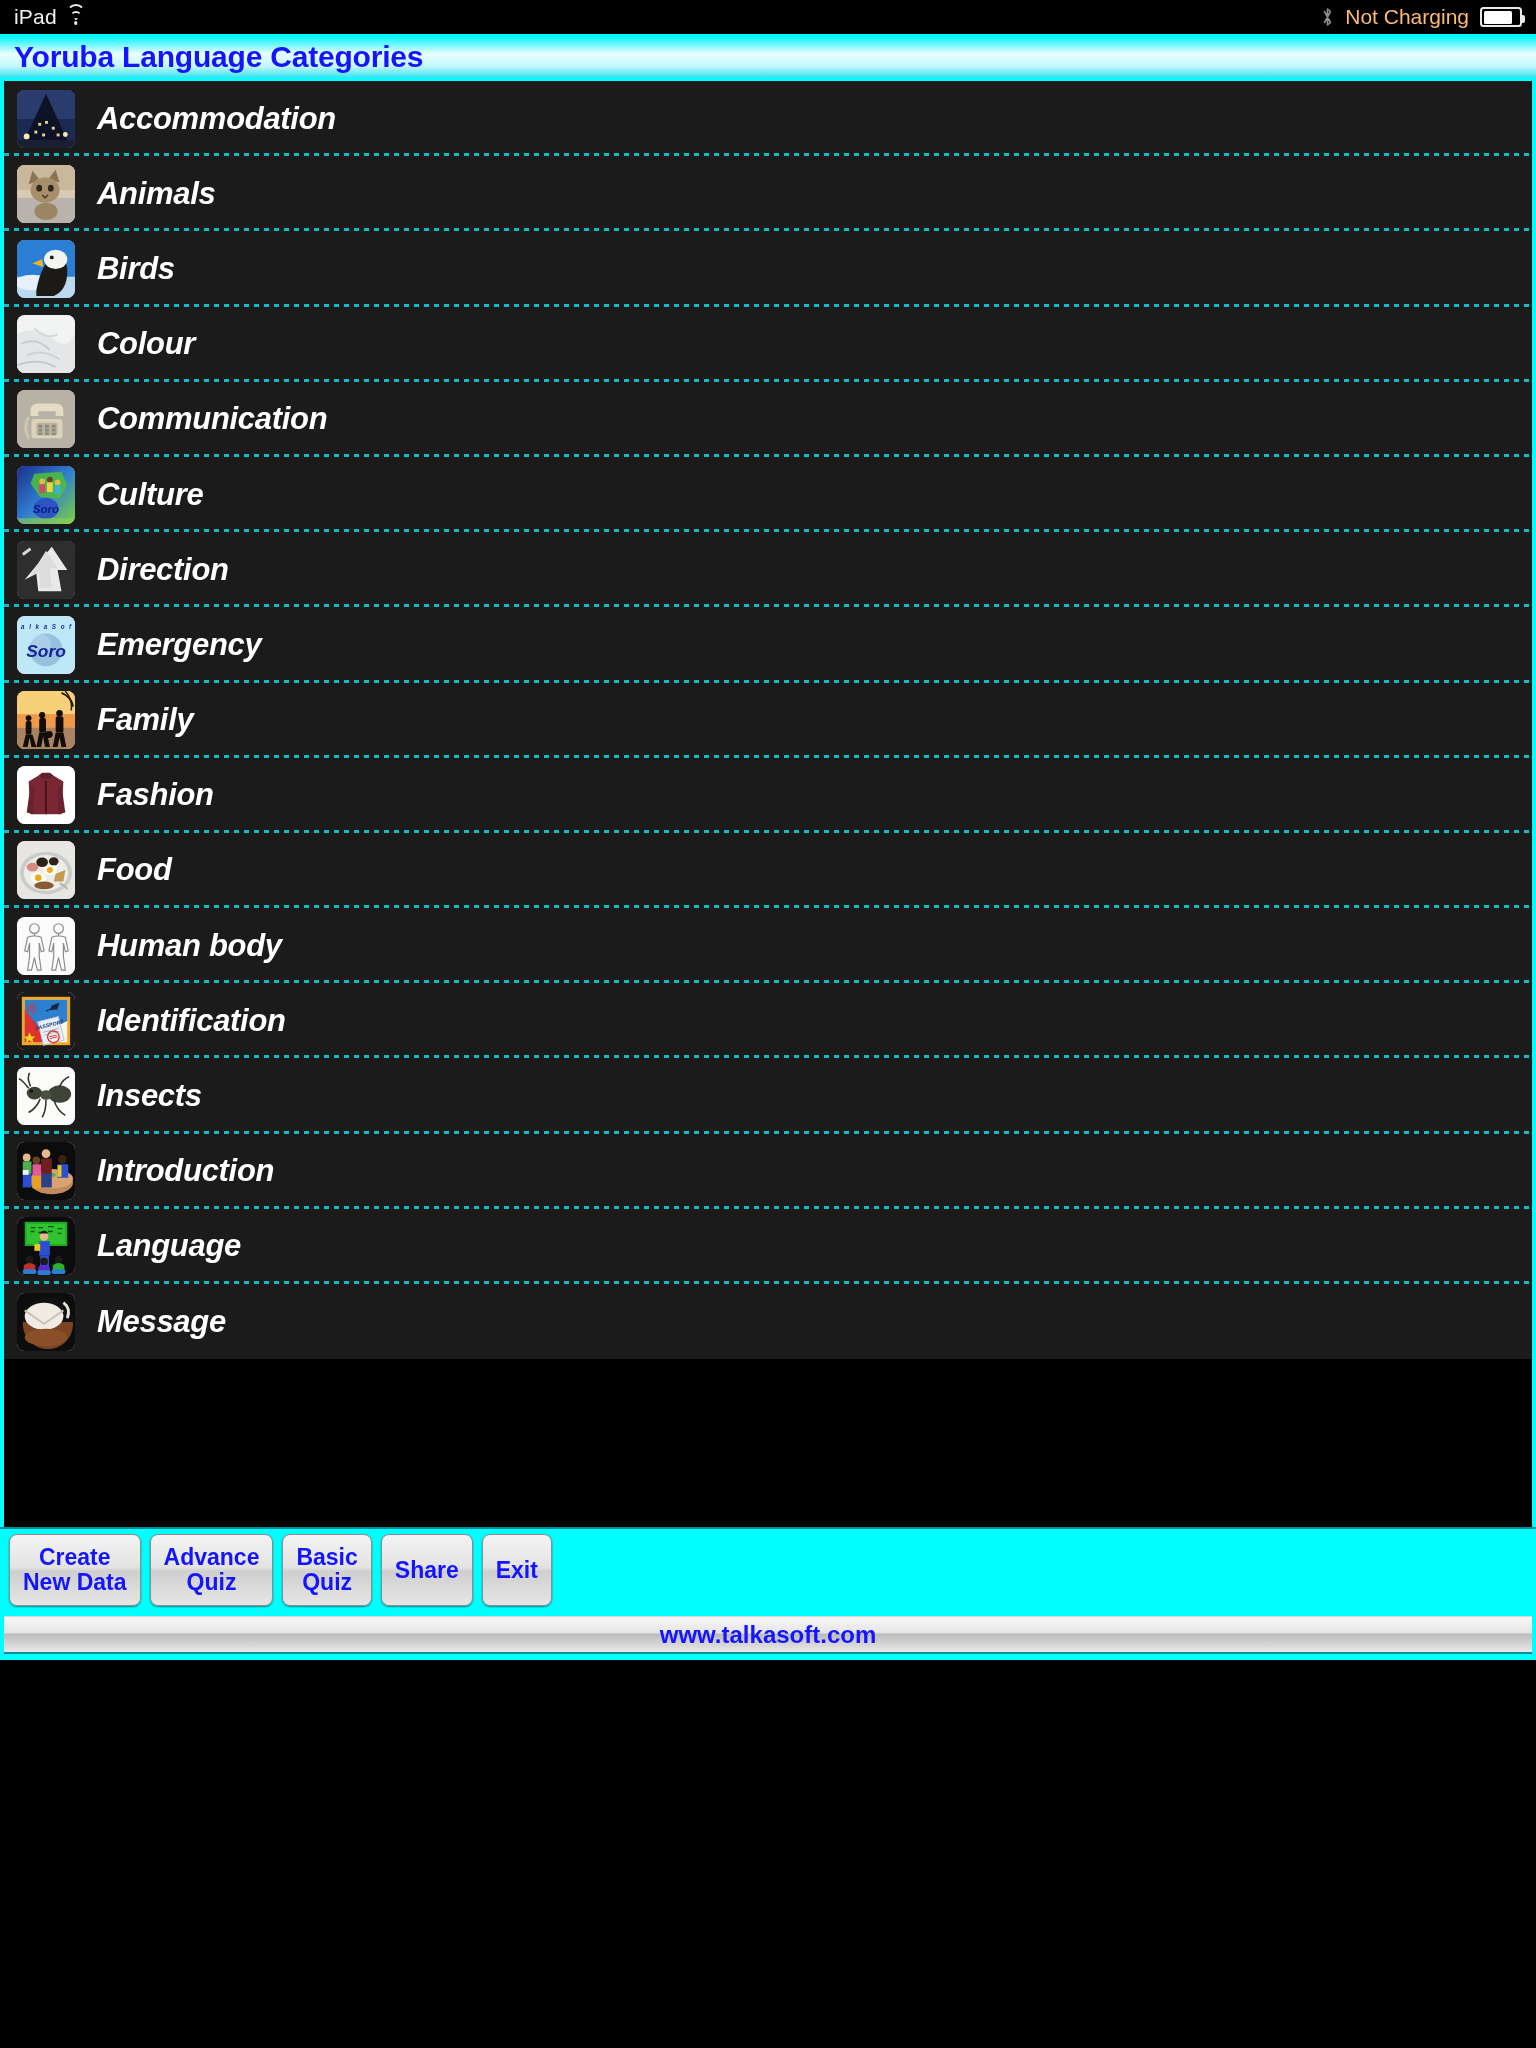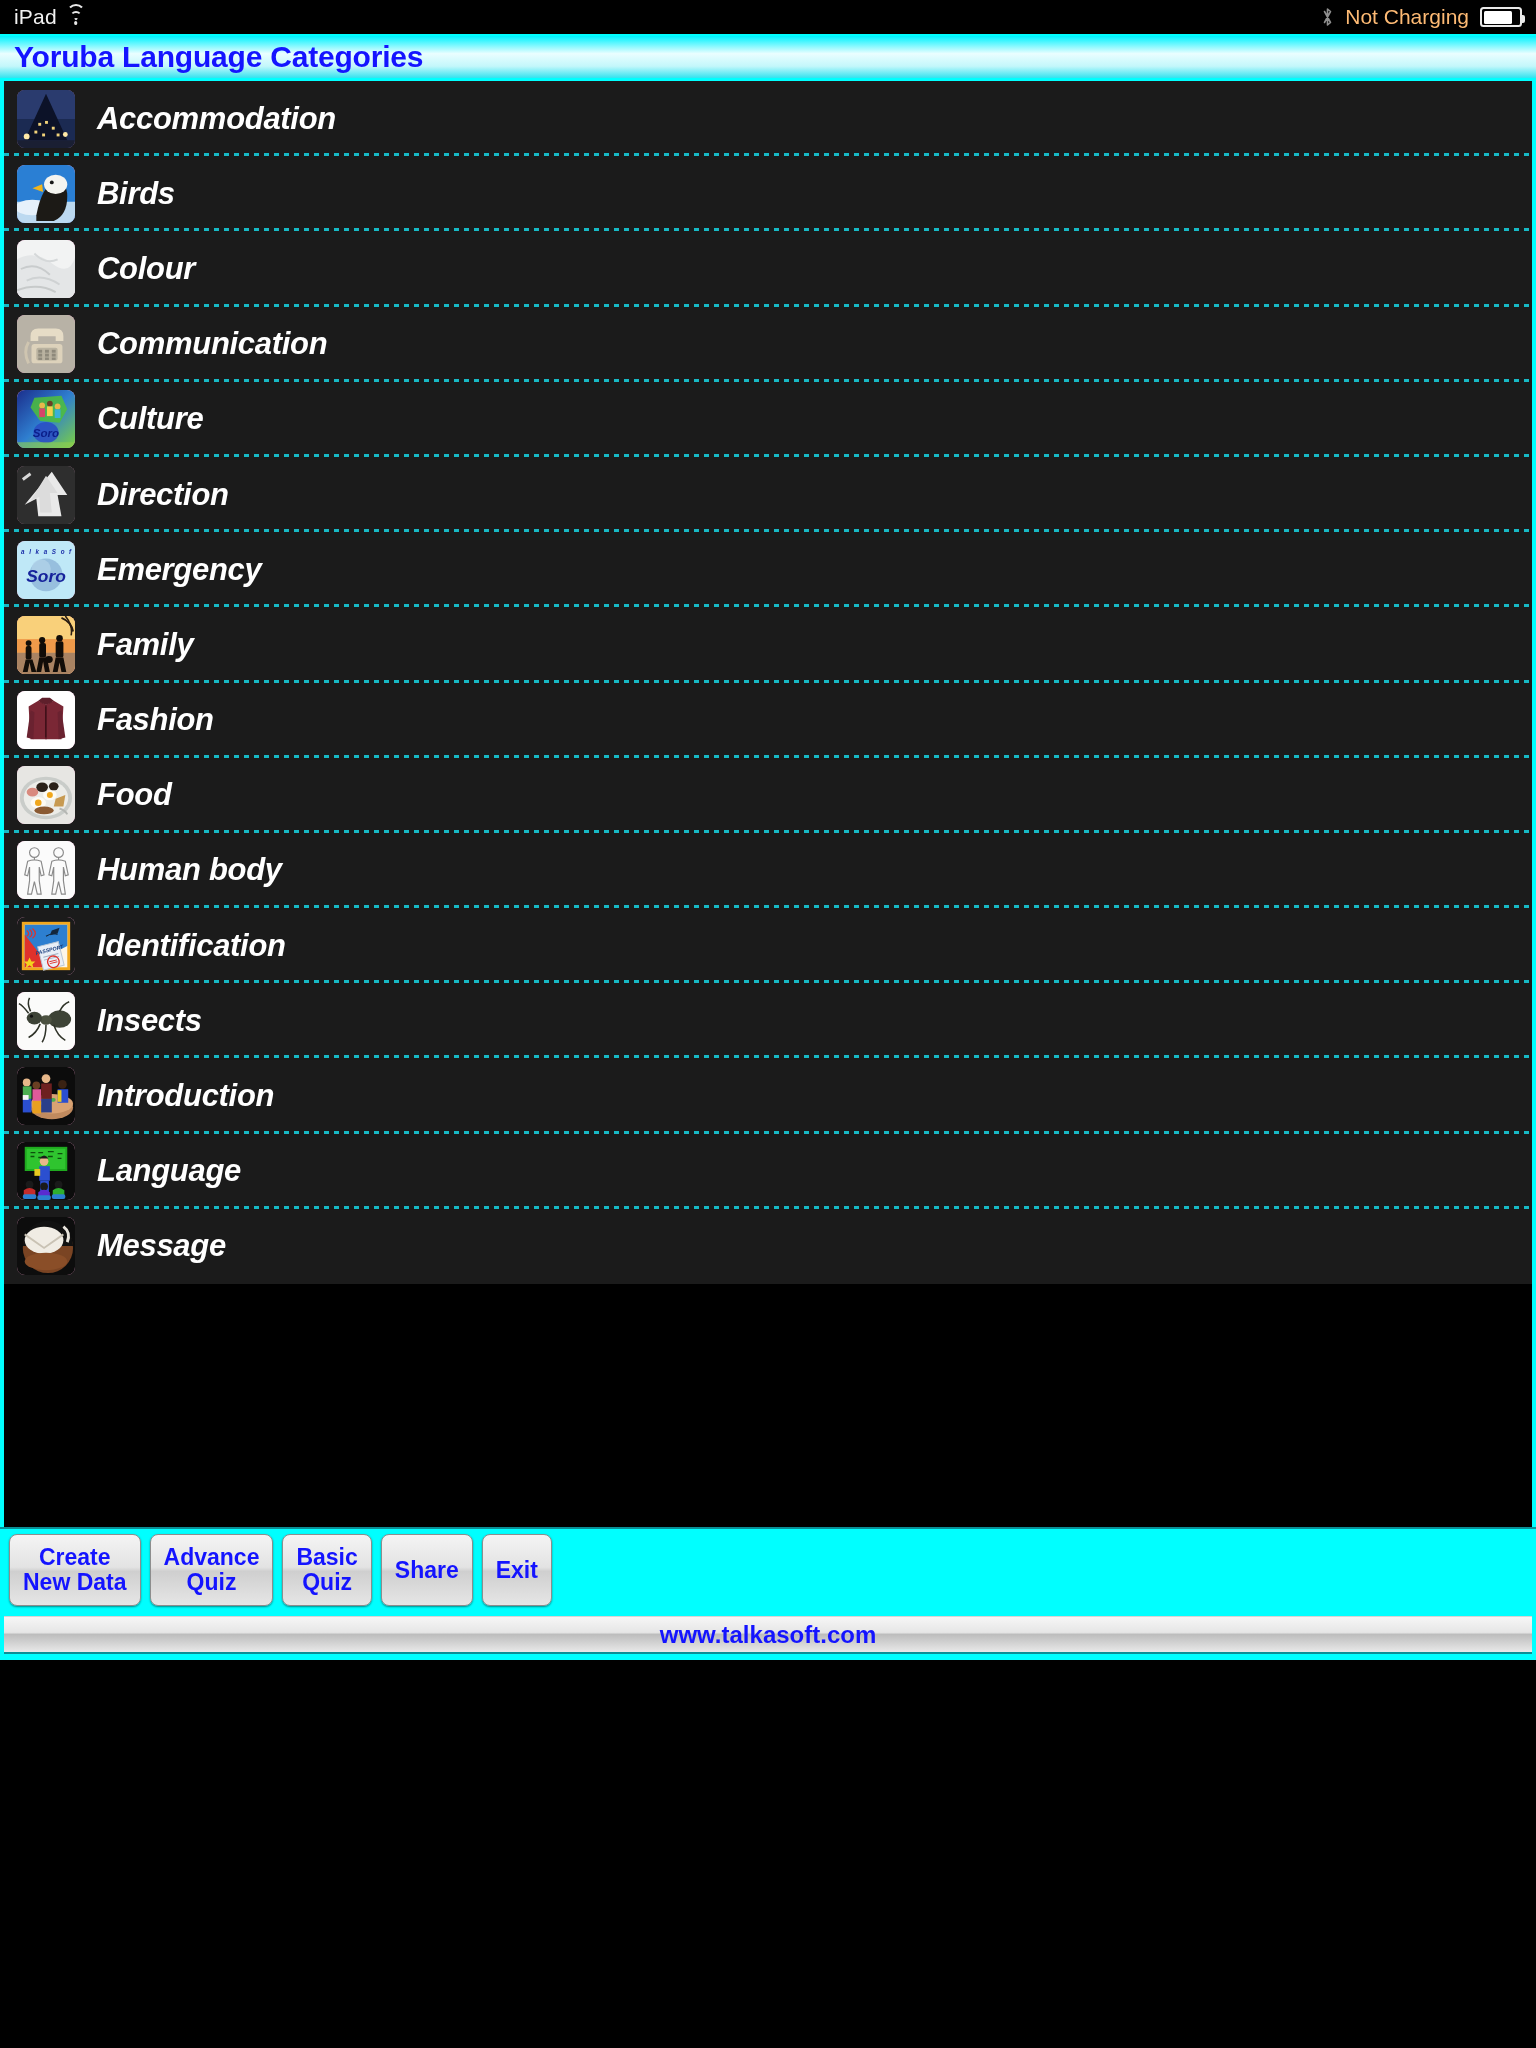--- a/index.html
+++ b/index.html
@@ -186,20 +186,37 @@
               <rect y="52" width="60" height="8" fill="#1a1f33"></rect>
               <circle cx="10" cy="48" r="3" fill="#ffe9a8"></circle>
               <circle cx="50" cy="46" r="2.5" fill="#ffe9a8"></circle>
             </svg>
           </div>
           <span class="row-label">Accommodation</span>
         </div>
         <div class="row">
           <div class="thumb">
             <svg viewBox="0 0 60 60">
+              <rect width="60" height="60" fill="#d8cbb5"></rect>
+              <rect x="0" y="0" width="60" height="26" fill="#c9b89c"></rect>
+              <rect x="0" y="34" width="60" height="26" fill="#b9b3ae"></rect>
+              <polygon points="12,20 16,6 24,16" fill="#8b7355"></polygon>
+              <polygon points="44,18 40,5 32,15" fill="#8b7355"></polygon>
+              <ellipse cx="29" cy="26" rx="15" ry="13" fill="#a78f6b"></ellipse>
+              <ellipse cx="23" cy="24" rx="3" ry="3.5" fill="#2a2a20"></ellipse>
+              <ellipse cx="35" cy="24" rx="3" ry="3.5" fill="#2a2a20"></ellipse>
+              <path d="M26 31 l3 3 l3-3" stroke="#4b3c24" stroke-width="1.5" fill="none"></path>
+              <ellipse cx="30" cy="48" rx="12" ry="9" fill="#9c8562"></ellipse>
+            </svg>
+          </div>
+          <span class="row-label">Animals</span>
+        </div>
+        <div class="row">
+          <div class="thumb">
+            <svg viewBox="0 0 60 60">
               <rect width="60" height="60" fill="#2a7fd4"></rect>
               <rect y="38" width="60" height="22" fill="#bcd9f0"></rect>
               <ellipse cx="16" cy="44" rx="18" ry="8" fill="#e6f1fb"></ellipse>
               <path d="M20 52 Q26 20 40 18 Q52 18 52 32 Q52 52 38 58 L20 58 Z" fill="#1c1a16"></path>
               <ellipse cx="40" cy="20" rx="12" ry="10" fill="#f4f4f0"></ellipse>
               <polygon points="26,20 16,24 27,28" fill="#f0b51e"></polygon>
               <circle cx="36" cy="18" r="2" fill="#171717"></circle>
             </svg>
           </div>
           <span class="row-label">Birds</span>

